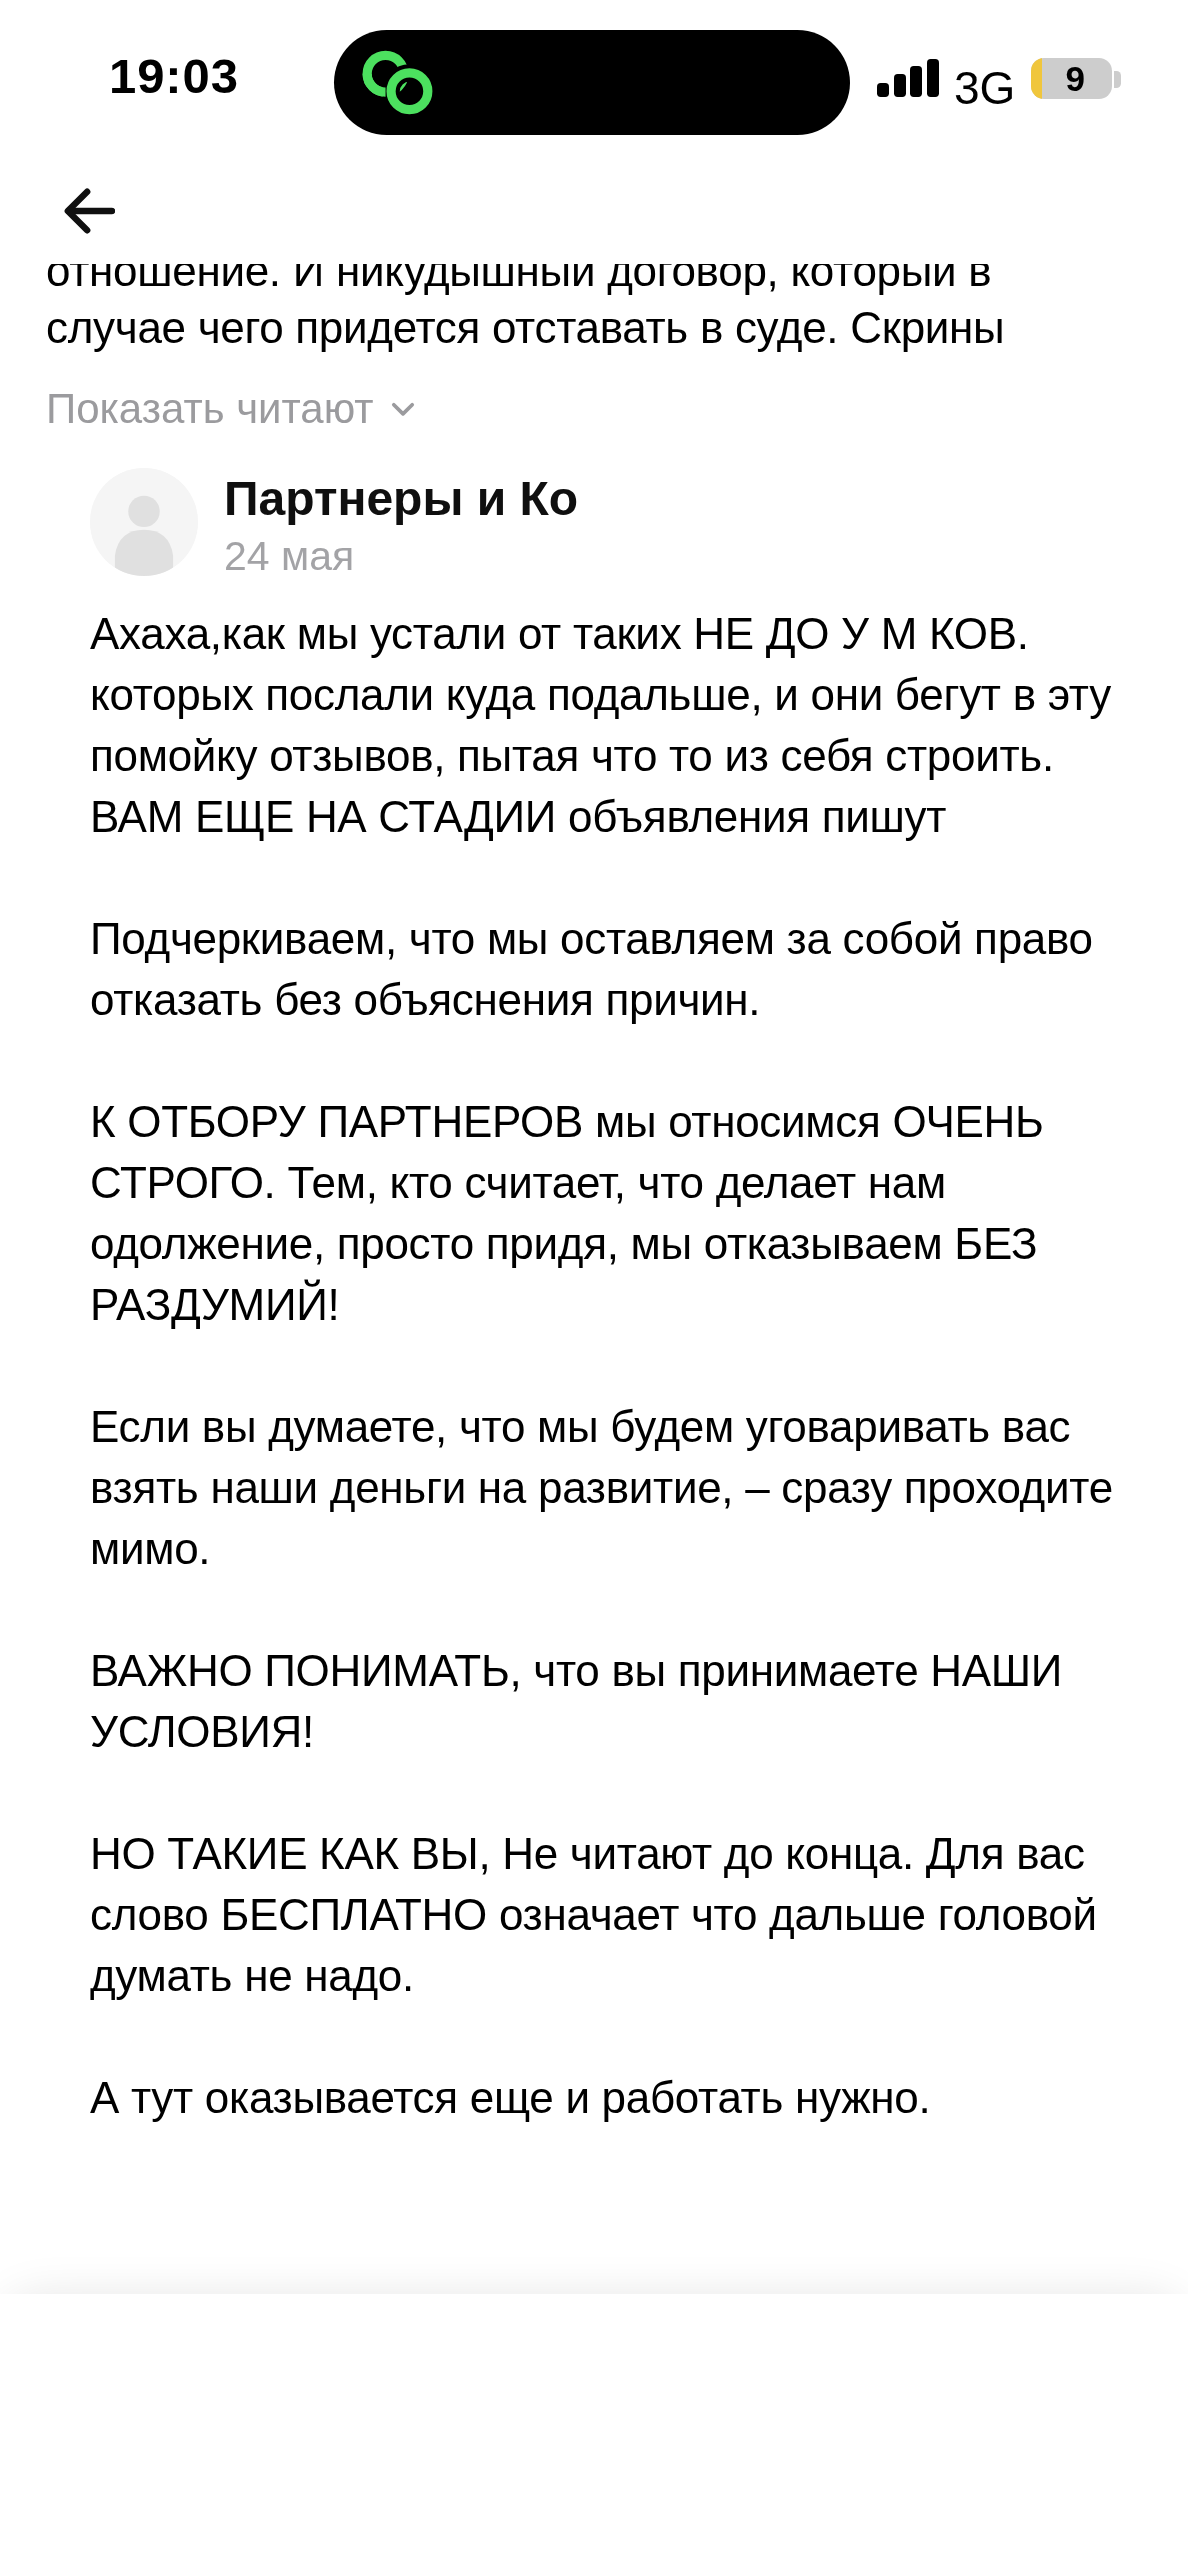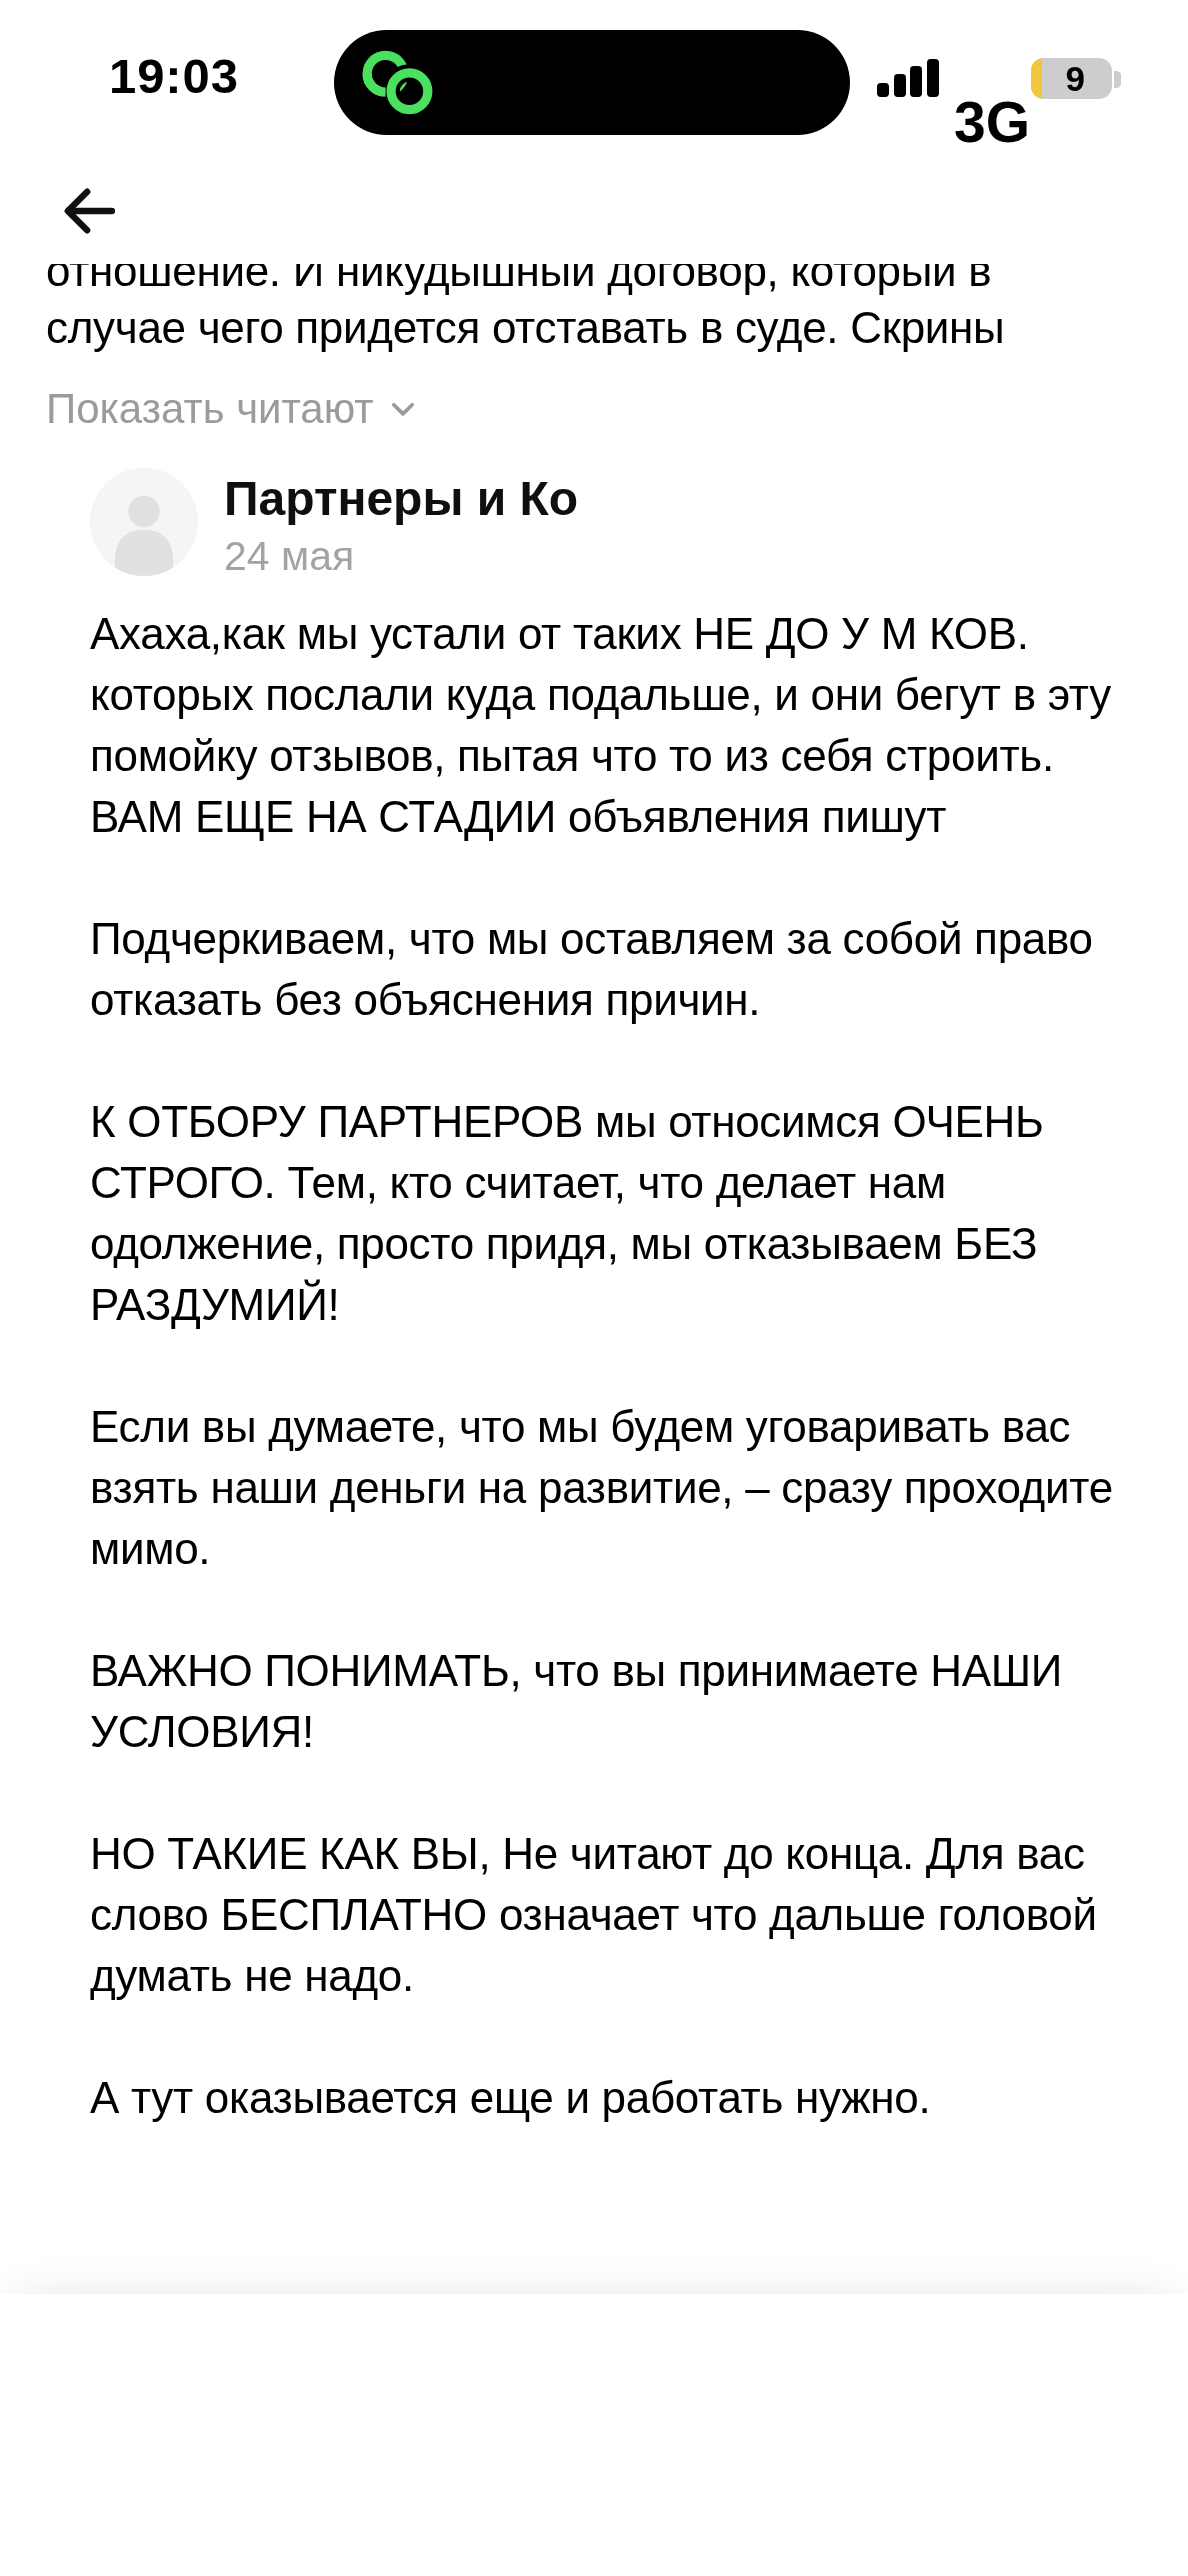--- a/index.html
+++ b/index.html
@@ -11,21 +11,21 @@
   
   .time{position:absolute;left:109px;top:48px;font-size:49px;font-weight:700;letter-spacing:0.9px;color:#000;}
   .island{position:absolute;left:334px;top:30px;width:516px;height:105px;border-radius:53px;background:#000;}
   .island svg{position:absolute;left:22px;top:19.3px;}
   .signal{position:absolute;left:877px;top:59px;width:63px;height:38px;}
   .signal i{position:absolute;bottom:0;width:12px;background:#000;border-radius:3.7px;}
   .signal i:nth-child(1){left:0;height:14px;}
   .signal i:nth-child(2){left:16.6px;height:23px;}
   .signal i:nth-child(3){left:33px;height:31px;}
   .signal i:nth-child(4){left:50px;height:38px;}
-  .net{position:absolute;left:954px;top:61px;font-size:57px;font-weight:700;color:#000;margin-top:28px;}
+  .net{position:absolute;left:954px;top:61px;font-size:46px;font-weight:400;color:#000;}
   .battery{position:absolute;left:1031px;top:58px;width:81px;height:41px;border-radius:13px;background:#cdcdcd;overflow:hidden;}
   .battery .charge{position:absolute;left:0;top:0;bottom:0;width:11px;background:#f0c63c;}
   .battery .pct{position:absolute;left:7.4px;right:0;top:0;bottom:0;display:flex;align-items:center;justify-content:center;
     font-size:35px;font-weight:700;color:#000;}
   .battery-nub{position:absolute;left:1114px;top:71px;width:7.4px;height:16.6px;background:#cdcdcd;border-radius:0 4.6px 4.6px 0;}
   
   .back-btn{position:absolute;left:59px;top:181px;width:59px;height:59px;display:flex;align-items:center;justify-content:center;}
   
   .truncated-wrap{position:absolute;left:46px;right:46px;top:264px;height:100px;overflow:hidden;}
   .truncated-wrap p{margin:-22px 0 0 0;font-size:44px;line-height:57px;letter-spacing:-0.3px;color:#000;}

